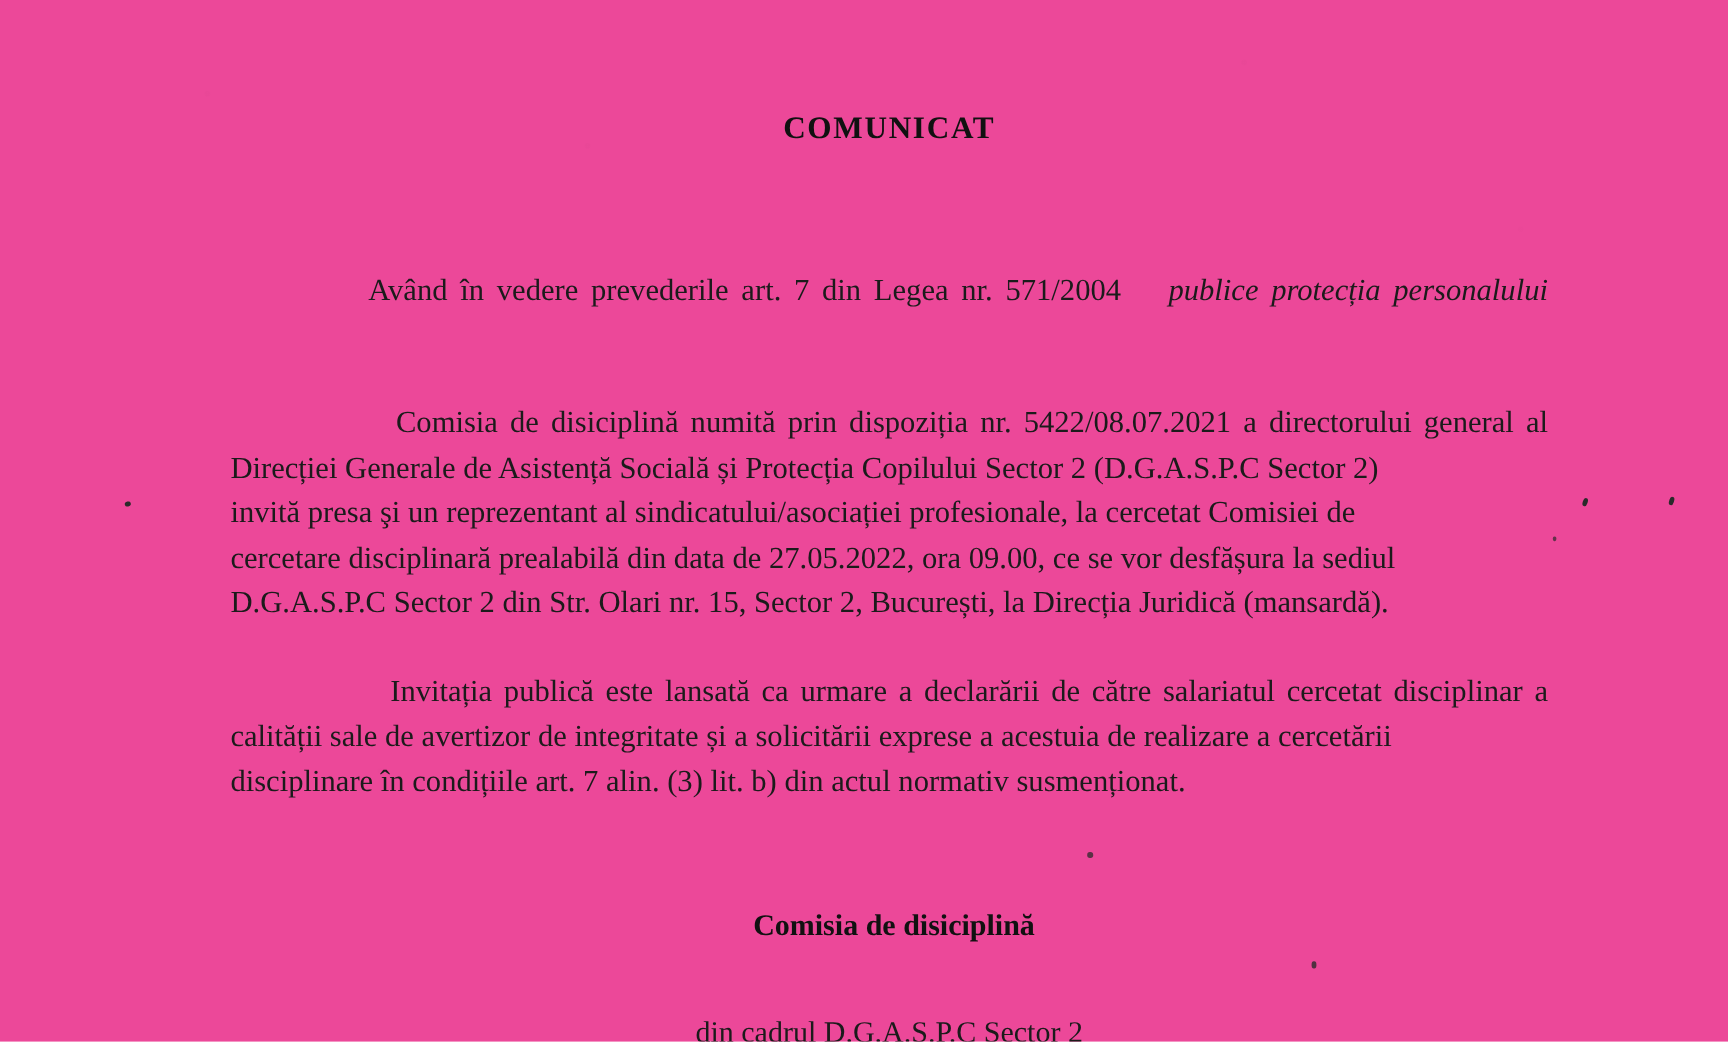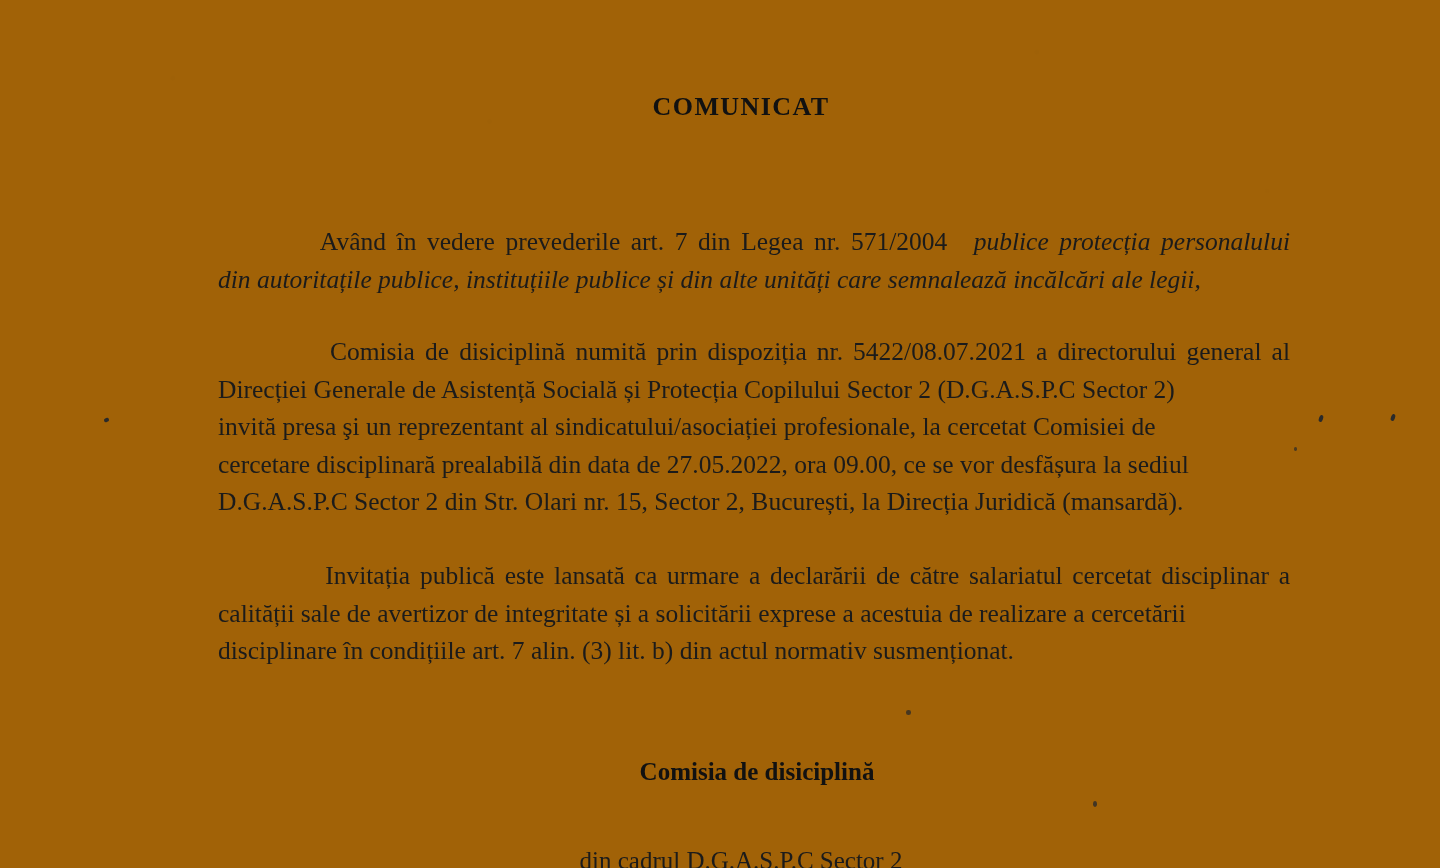--- a/index.html
+++ b/index.html
@@ -15,21 +15,21 @@
     color: #1a1a1a;
     overflow: hidden;
     position: relative;
     -webkit-font-smoothing: antialiased;
   }
 
   
   .page {
     position: absolute;
     inset: 0;
-    background: #a16207;
+    background: #ec4899;
   }
   .page::before {
     
     content: "";
     position: absolute;
     inset: 0;
     background:
       radial-gradient(circle at 12% 9%, rgba(0,0,0,0.012) 0 2px, transparent 3px),
       radial-gradient(circle at 34% 14%, rgba(0,0,0,0.010) 0 2px, transparent 3px),
       radial-gradient(circle at 72% 6%, rgba(0,0,0,0.010) 0 2px, transparent 3px),
@@ -77,33 +77,32 @@
   #para-1 { top: 223px; }
   #para-2 { top: 333px; }
   #para-3 { top: 557px; }
 
   .para .lastline { text-align: left; }
 
   
   .line {
     display: block;
     white-space: nowrap;
-    margin-left: 26px;
   }
   .line.justify {
     display: flex;
     justify-content: space-between;
     white-space: normal;
   }
   .line.justify > span { white-space: pre; }
 
   
   .sig-title {
     position: absolute;
-    left: 16px;
+    left: 4px;
     top: 758px;
     width: 1098px;
     text-align: center;
     font-weight: bold;
     font-size: 25px;
     color: #111;
   }
   .sig-sub {
     position: absolute;
     left: 0;
@@ -136,21 +135,20 @@
   <div class="doc">
 
     <div class="title">COMUNICAT</div>
 
     <div class="para" id="para-1">
       <span class="line justify" style="word-spacing: 4.22356px;">
         <span class="ind"></span>
           <span>Având în vedere prevederile art. 7 din Legea nr. 571/2004 </span>
           <i>publice protecția personalului</i>
       </span>
-      <span class="line"><i>din autoritațile publice, instituțiile publice și din alte unități care semnalează incălcări ale legii,</i></span>
     </div>
 
     <div class="para" id="para-2">
       <span class="line justify" style="word-spacing: 3.71062px;">
         <span class="ind"></span>
           <span>Comisia de disiciplină numită prin dispoziția nr. 5422/08.07.2021 a directorului general al</span>
       </span>
       <span class="line">Direcției Generale de Asistență Socială și Protecția Copilului Sector 2 (D.G.A.S.P.C Sector 2)</span>
       <span class="line">invită presa şi un reprezentant al sindicatului/asociației profesionale, la cercetat Comisiei de</span>
       <span class="line">cercetare disciplinară prealabilă din data de 27.05.2022, ora 09.00, ce se vor desfășura la sediul</span>

